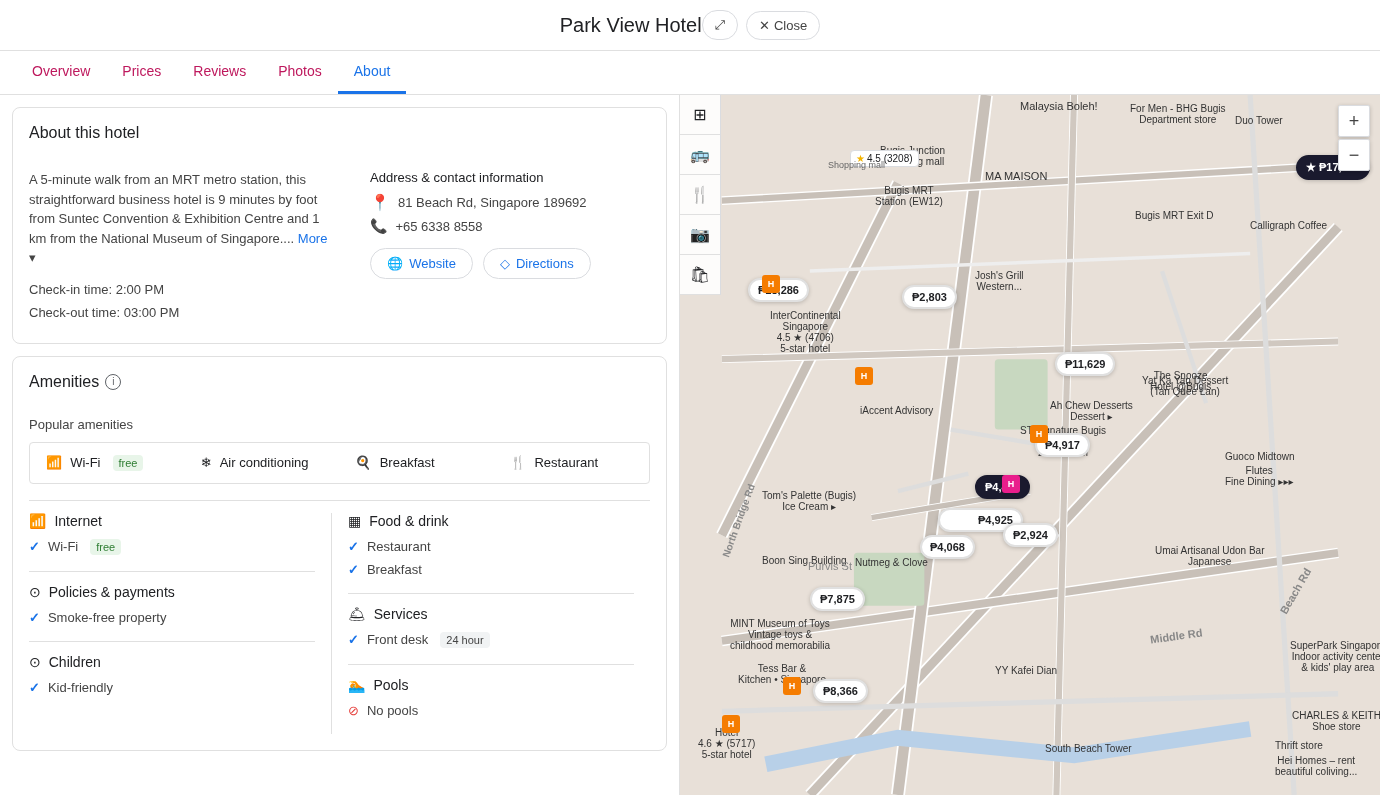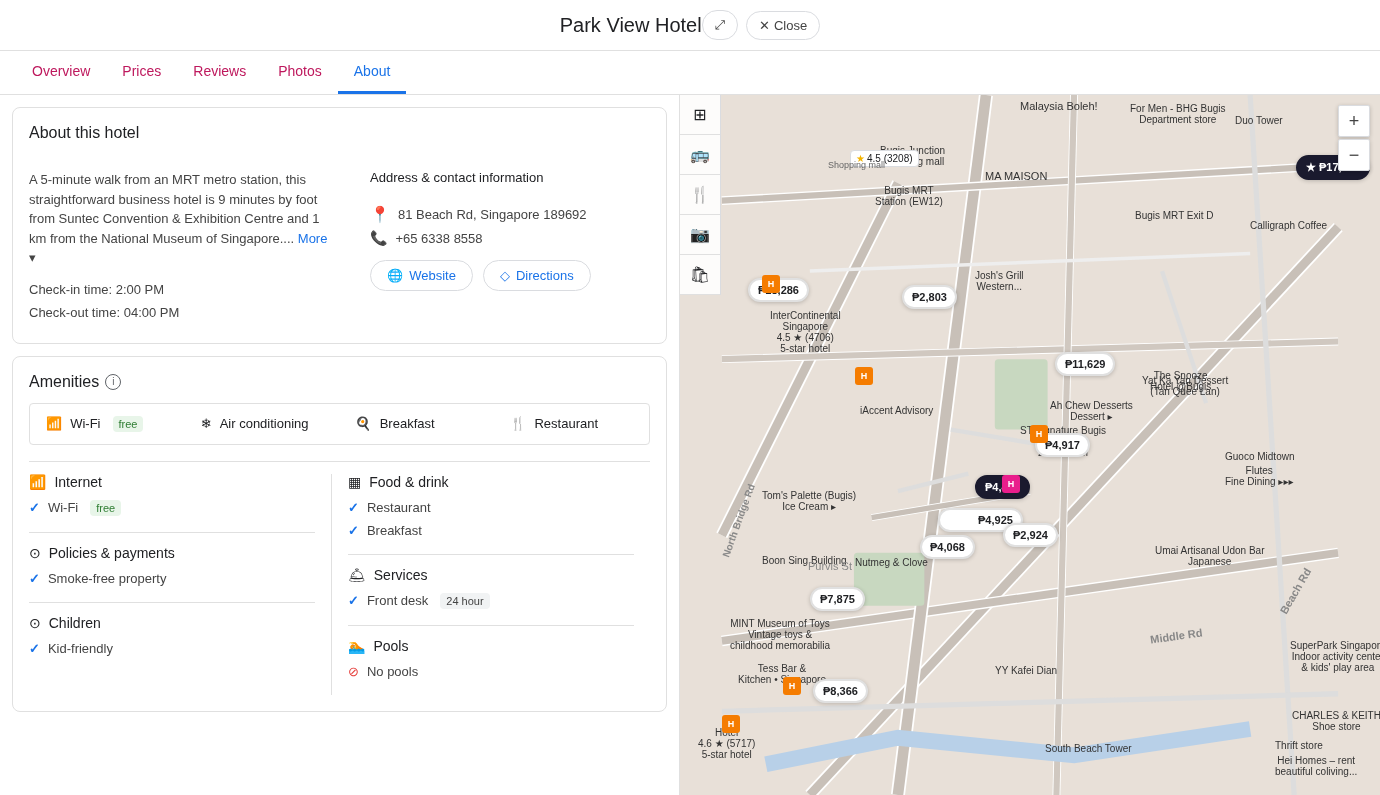--- a/index.html
+++ b/index.html
@@ -38,36 +38,36 @@
     }
 
     .about-section {
       margin: 12px; padding: 16px;
       border: 1px solid #e0e0e0; border-radius: 8px;
     }
     .section-title { font-size: 16px; font-weight: 500; margin-bottom: 28px; }
     .about-grid { display: flex; gap: 36px; }
     .about-description { flex: 1; font-size: 13px; line-height: 1.5; color: #444; }
     .about-contact { flex: 0 0 280px; }
-    .contact-header { font-size: 13px; font-weight: 500; margin-bottom: 20px; }
+    .contact-header { font-size: 13px; font-weight: 500; margin-bottom: 8px; }
     .contact-row { display: flex; align-items: center; gap: 8px; margin-bottom: 6px; font-size: 13px; color: #444; }
     .check-times { margin-top: 12px; font-size: 13px; }
     .check-times div { margin-bottom: 4px; }
     .check-label { font-weight: 500; }
     .btn-row { display: flex; gap: 10px; margin-top: 14px; }
     .outline-btn {
       display: flex; align-items: center; gap: 6px;
       border: 1px solid #dadce0; border-radius: 20px;
       padding: 7px 16px; cursor: pointer; background: #fff;
       font-size: 13px; color: #1a73e8;
     }
     .more-link { color: #1a73e8; cursor: pointer; font-size: 13px; }
 
     .amenities-section { margin: 0 12px 12px 12px; padding: 16px; border: 1px solid #e0e0e0; border-radius: 8px; }
-    .amenities-header { display: flex; align-items: center; gap: 6px; margin-bottom: 12px; }
+    .amenities-header { display: flex; align-items: center; gap: 6px; margin-bottom: 26px; }
     .amenities-title { font-size: 16px; font-weight: 500; }
     .info-icon { width: 16px; height: 16px; border-radius: 50%; border: 1.5px solid #5f6368; display: inline-flex; align-items: center; justify-content: center; font-size: 10px; color: #5f6368; cursor: pointer; }
 
     .popular-label { font-size: 13px; font-weight: 500; margin-bottom: 10px; color: #444; }
     .amenity-item { display: flex; align-items: center; gap: 8px; font-size: 13px; flex: 1; padding: 8px 0; }
     .badge { background: #e8f5e9; color: #2e7d32; font-size: 11px; padding: 2px 6px; border-radius: 4px; margin-left: 4px; }
 
     .divider { border: none; border-top: 1px solid #e0e0e0; margin: 12px 0; }
 
     .details-grid { display: flex; gap: 0; }
@@ -140,21 +140,21 @@
       <div class="section-title">About this hotel</div>
       <div class="about-grid">
         <div class="about-description">
           <span>A 5-minute walk from an MRT metro station, this straightforward business hotel is 9 minutes by foot from Suntec Convention &amp; Exhibition Centre and 1 km from the National Museum of Singapore....</span>
           <span class="more-link">More</span>
           <span> ▾</span>
           <div class="check-times">
             <div><span class="check-label">Check-in time:</span>
               <span>2:00 PM</span></div>
             <div><span class="check-label">Check-out time:</span>
-              <span>04:00 PM</span></div>
+              <span>03:00 PM</span></div>
           </div>
         </div>
         <div class="about-contact">
           <div class="contact-header">Address &amp; contact information</div>
           <div class="contact-row">
             <span style="color:#ea4335; font-size:16px;">📍</span>
             <span>81 Beach Rd, Singapore 189692</span>
           </div>
           <div class="contact-row">
             <span style="font-size:14px;">📞</span>
@@ -173,20 +173,21 @@
         </div>
       </div>
     </div>
 
     <div class="amenities-section">
       <div class="amenities-header">
         <span class="amenities-title">Amenities</span>
         <span class="info-icon">i</span>
       </div>
 
+      <div class="popular-label">Popular amenities</div>
 
       <div style="display:flex; border: 1px solid #e0e0e0; border-radius:4px; margin-bottom: 16px;">
         <div class="amenity-item" style="padding: 12px 16px;">
           <span>📶</span>
           <span>Wi-Fi</span>
           <span class="badge">free</span>
         </div>
         <div class="amenity-item" style="padding: 12px 16px;">
           <span>❄</span>
           <span>Air conditioning</span>

